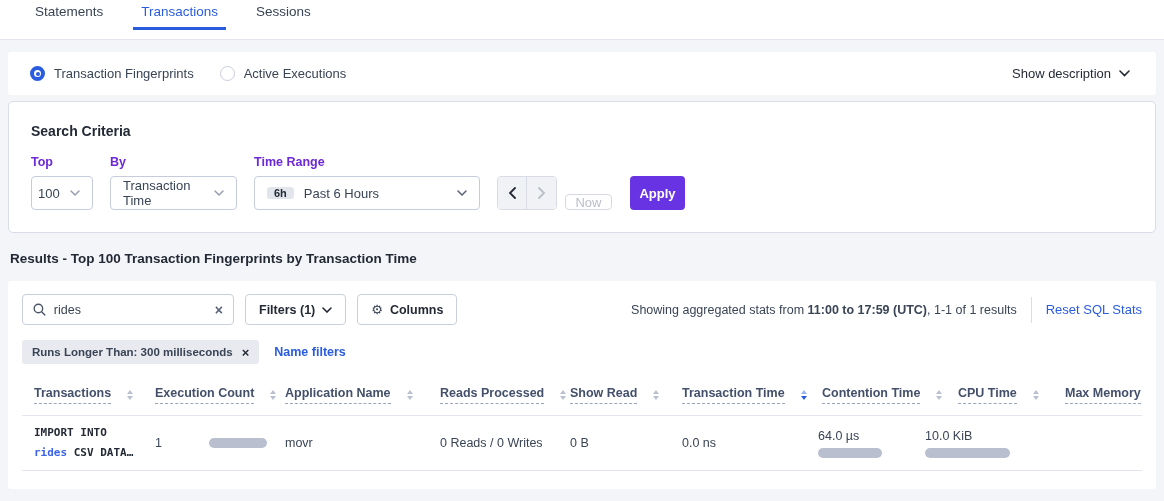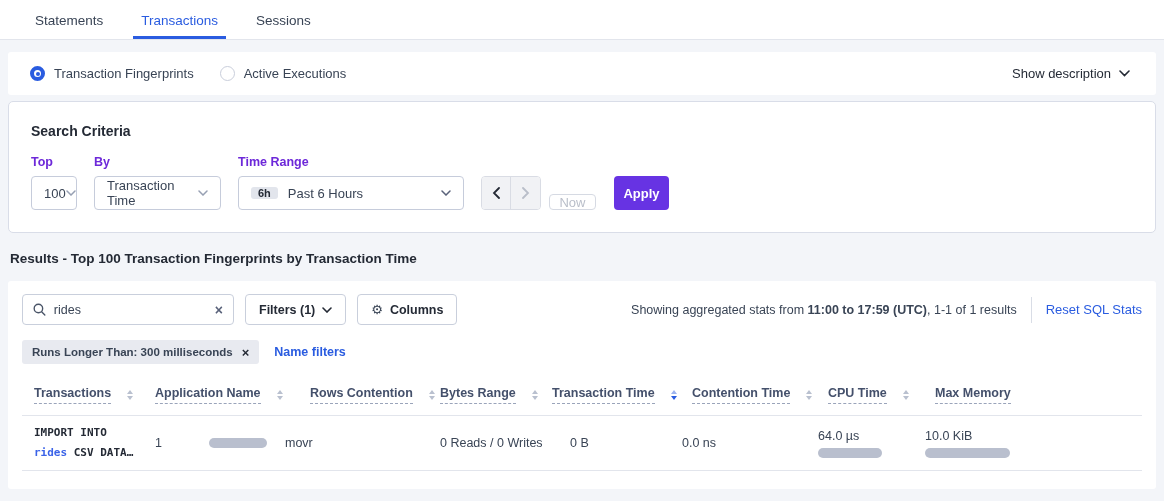--- a/index.html
+++ b/index.html
@@ -1,21 +1,21 @@
 <!DOCTYPE html>
 <html><head>
 <meta charset="utf-8">
 <style>
   * { margin:0; padding:0; box-sizing:border-box; }
   html,body { width:1164px; height:501px; overflow:hidden; }
   body { background:#f3f5f9; font-family:"Liberation Sans", sans-serif; color:#394455; }
 
   
   .tabbar { background:#fff; border-bottom:1px solid #e2e5ec; height:40px; display:flex; align-items:flex-end; padding-left:16px; }
-  .tab { font-size:13.5px; color:#394455; padding:0 8px 11px; margin:0 11px; cursor:pointer; }
+  .tab { font-size:13.5px; color:#394455; padding:0 8px 11px; margin:9px 11px; cursor:pointer; }
   .tab.active { color:#2a5ce0; border-bottom:3px solid #2a5ce0; padding-bottom:8px; }
 
   .page { padding:12px 8px 0; }
 
   
   .radio-card { background:#fff; border-radius:3px; height:43px; display:flex; align-items:center; padding:0 26px 0 22px; }
   .radio-opt { display:flex; align-items:center; margin-right:26px; cursor:pointer; }
   .rc { width:15px; height:15px; border-radius:50%; position:relative; flex:none; }
   .rc.sel { border:4.5px solid #2a5ce0; background:#fff; }
   .rc.sel::after { content:""; position:absolute; left:50%; top:50%; width:4px; height:4px; margin:-2px 0 0 -2px; background:#2a5ce0; border-radius:50%; }
@@ -25,21 +25,21 @@
   .showdesc { font-size:13px; color:#242a35; display:flex; align-items:center; cursor:pointer; }
   .showdesc svg { margin-left:8px; }
 
   
   .criteria-card { background:#fff; border:1px solid #d9dde8; border-radius:5px; margin-top:6px; height:132px; padding:21px 22px; }
   .criteria-title { font-size:14px; font-weight:700; color:#242a35; }
   .controls { display:flex; align-items:flex-end; margin-top:16px; }
   .cgroup { margin-right:17px; }
   .clabel { display:block; font-size:12.5px; font-weight:700; color:#6d28d9; margin-bottom:7px; }
   .select { height:34px; border:1px solid #c6ccdb; border-radius:4px; background:#fff; display:flex; align-items:center; padding:0 12px; font-size:13px; color:#394455; cursor:pointer; }
-  .sel-top { width:46px; }
+  .sel-top { width:62px;padding-left:6px; }
   .sel-by { width:127px; }
   .sel-range { width:226px; }
   .chev { margin-left:auto; flex:none; }
   .badge6h { background:#e2e5ec; color:#242a35; font-weight:700; font-size:11px; border-radius:3px; padding:0 7px; margin-right:10px; flex:none; }
   .arrow-group { display:flex; border:1px solid #d9dce4; border-radius:4px; overflow:hidden; margin-right:8px; }
   .btn-arrow { width:29px; height:32px; background:#f1f2f5; display:flex; align-items:center; justify-content:center; cursor:pointer; }
   .btn-arrow.prev { border-right:1px solid #d9dce4; }
   .btn-now { width:47px; height:16px; border:1px solid #d6dae3; border-radius:4px; background:#fff; color:#b9bec9; font-size:13px; display:flex; align-items:center; justify-content:center; margin-right:18px; cursor:default; }
   .btn-apply { width:55px; height:34px; background:#6733e3; border:none; border-radius:4px; color:#fff; font-weight:700; font-size:13px; display:flex; align-items:center; justify-content:center; cursor:pointer; }
 
@@ -204,36 +204,43 @@
     </div>
 
     <div class="thead">
       <div class="th c1">
         <span class="th-label">Transactions</span>
         <span class="sort">
             <span class="tri-up"></span>
             <span class="tri-dn"></span>
           </span>
       </div>
+      <div class="th c2">
+        <span class="th-label">Execution Count</span>
+        <span class="sort">
+            <span class="tri-up"></span>
+            <span class="tri-dn"></span>
+          </span>
+      </div>
       <div class="th c3">
         <span class="th-label">Application Name</span>
         <span class="sort">
             <span class="tri-up"></span>
             <span class="tri-dn"></span>
           </span>
       </div>
       <div class="th c4">
-        <span class="th-label">Rows Contention</span>
+        <span class="th-label">Reads Processed</span>
         <span class="sort">
             <span class="tri-up"></span>
             <span class="tri-dn"></span>
           </span>
       </div>
       <div class="th c5">
-        <span class="th-label">Bytes Range</span>
+        <span class="th-label">Show Read</span>
         <span class="sort">
             <span class="tri-up"></span>
             <span class="tri-dn"></span>
           </span>
       </div>
       <div class="th c6">
         <span class="th-label">Transaction Time</span>
         <span class="sort sorted">
             <span class="tri-up"></span>
             <span class="tri-dn"></span>

